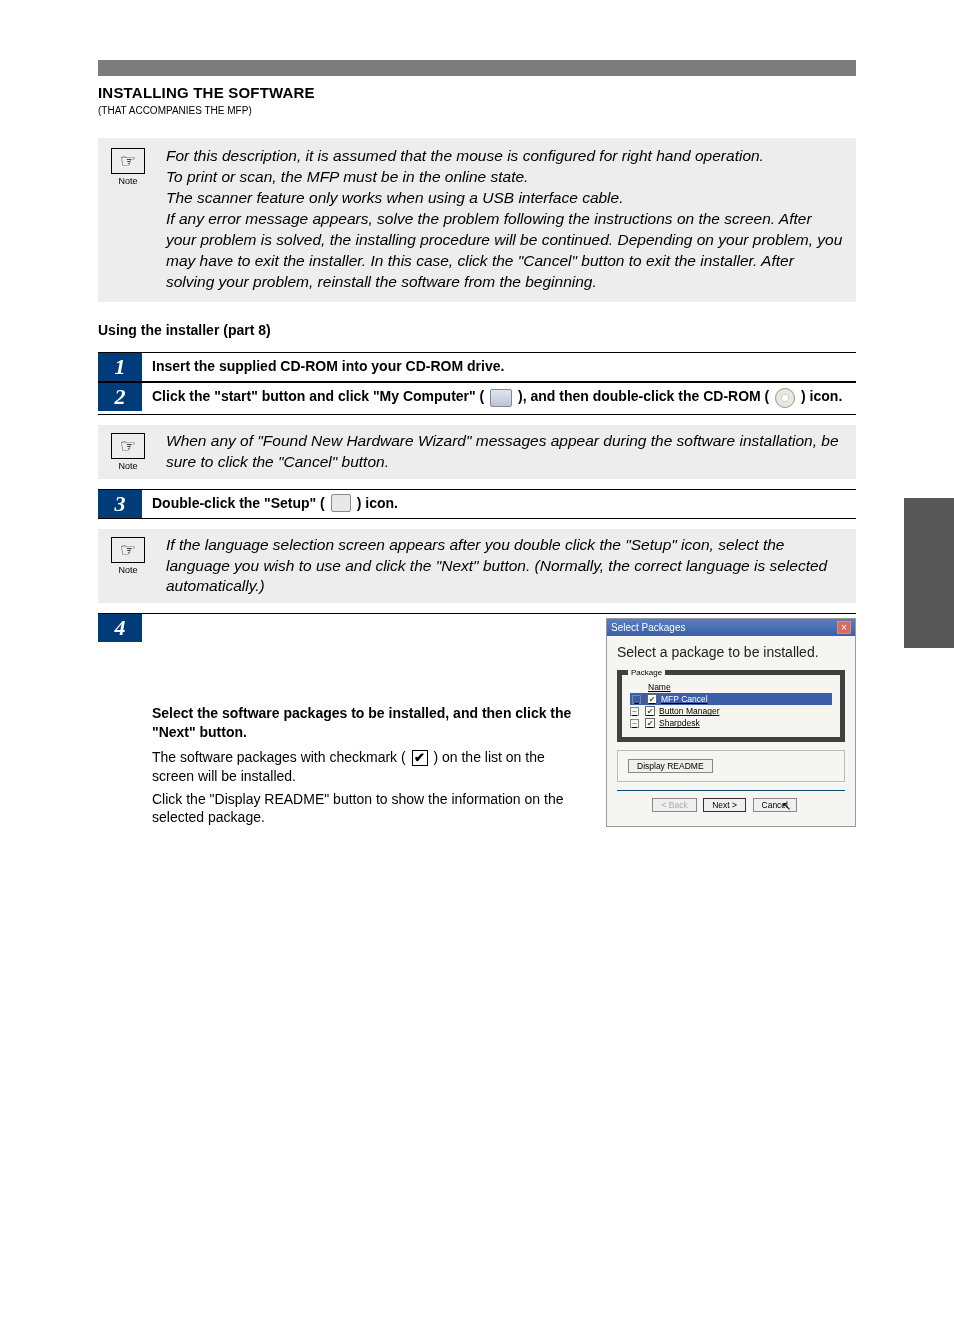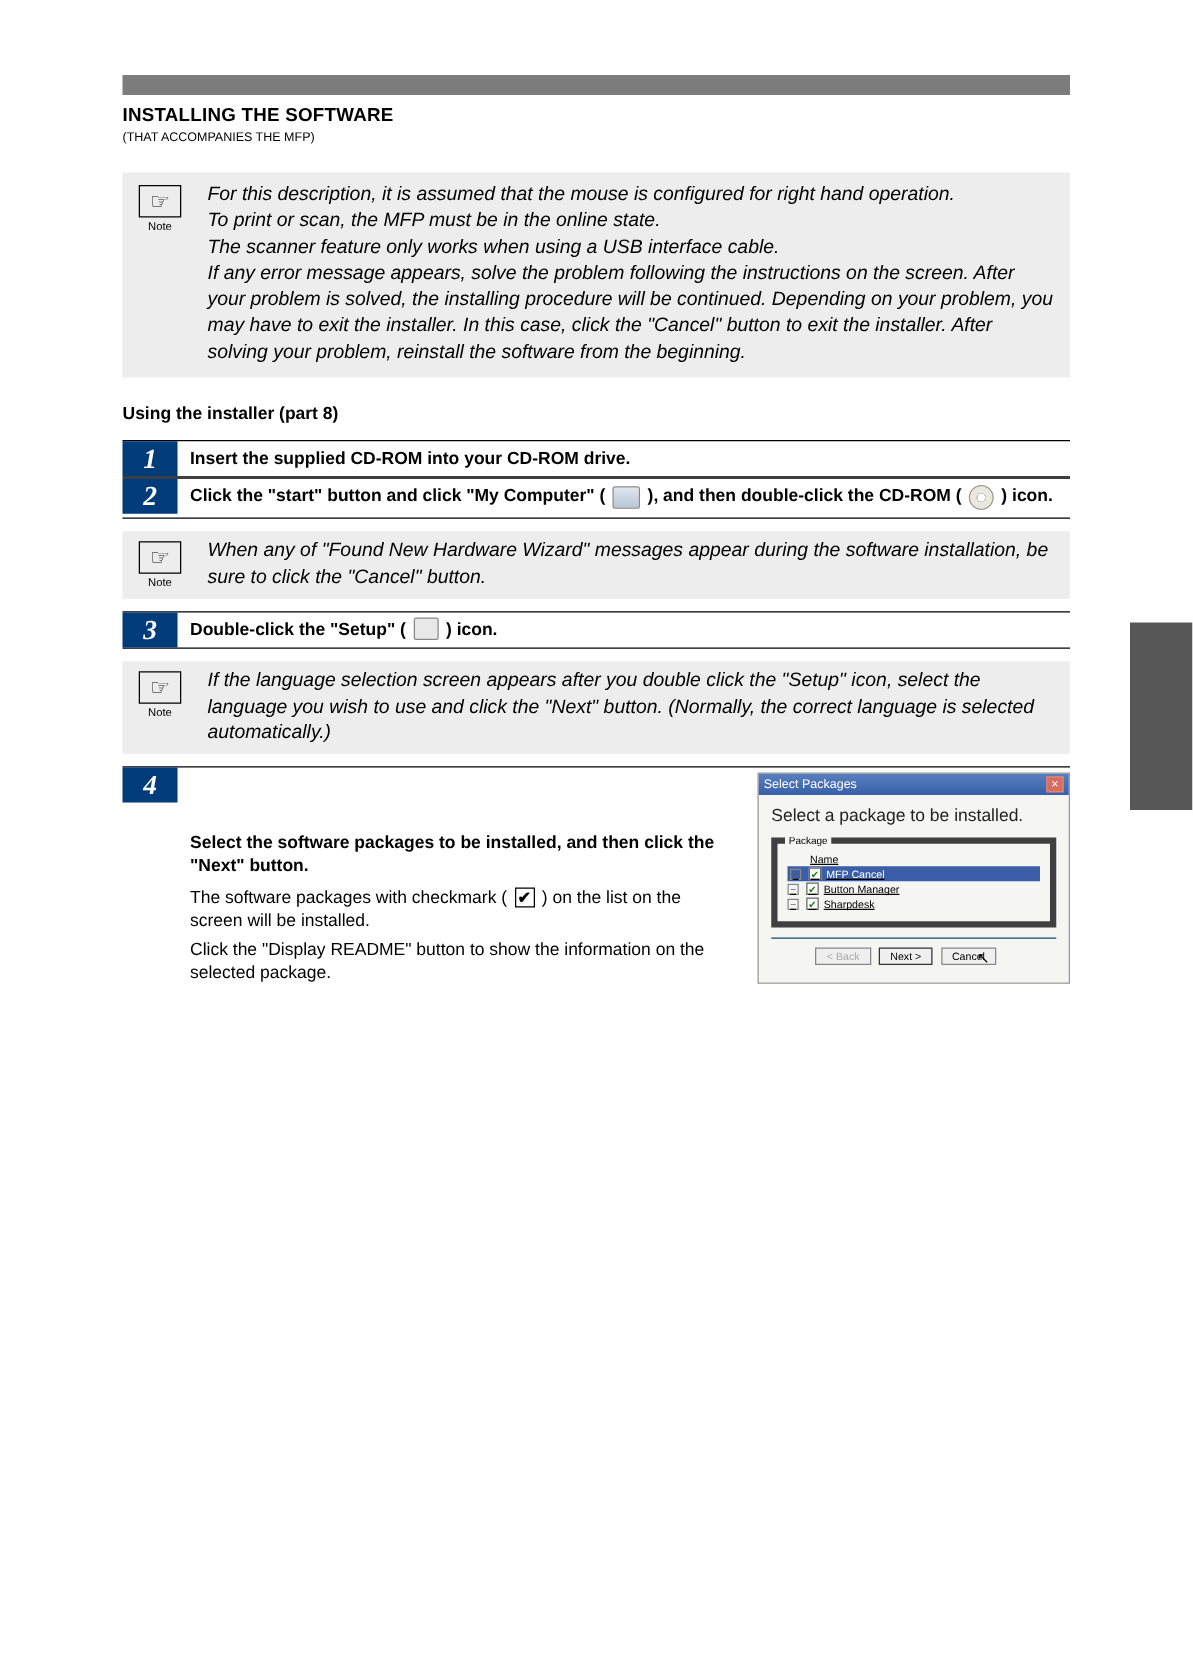--- a/index.html
+++ b/index.html
@@ -298,20 +298,23 @@
             <span class="minus">−</span>
             <span class="cb on"></span>
             <span>Button Manager</span>
           </div>
           <div class="pkg-item">
             <span class="minus">−</span>
             <span class="cb on"></span>
             <span>Sharpdesk</span>
           </div>
         </div>
+        <div class="readme-box">
+          <span class="dlg-btn">Display README</span>
+        </div>
         <div class="dlg-btn-row">
           <span class="dlg-btn disabled">&lt; Back</span>
           <span class="dlg-btn" style="border:1.5px solid #333;">Next &gt;</span>
           <span class="dlg-btn">Cancel</span>
           <span class="cursor">↖</span>
         </div>
       </div>
     </div>
   </div>
 </div>

